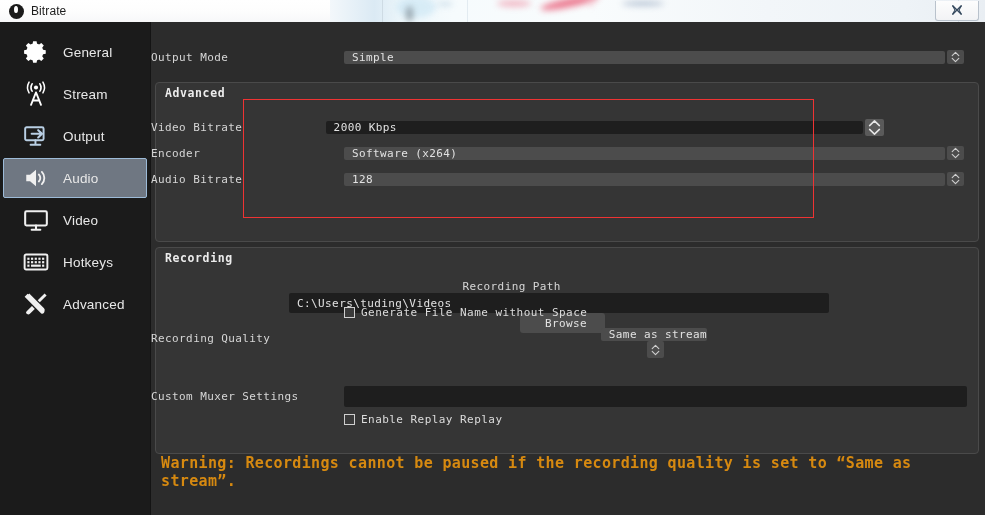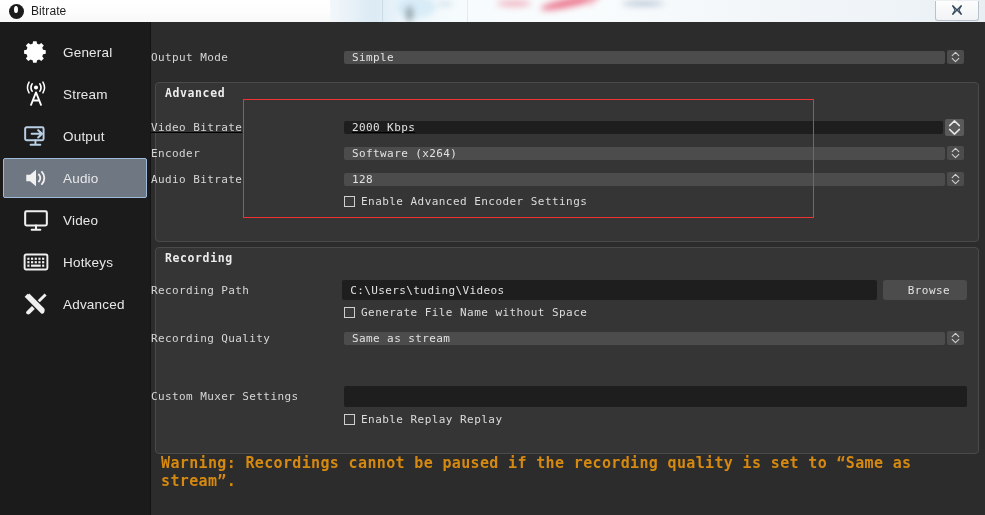--- a/index.html
+++ b/index.html
@@ -394,21 +394,21 @@
             <path d="M1.2 8.4 L4.5 11.7 L7.8 8.4" stroke="#cfcfcf" stroke-width="1.1" fill="none" stroke-linecap="round" stroke-linejoin="round"></path>
           </svg>
         </div>
       </div>
     </div>
 
     <div class="group" style="left:4px;top:60px;width:822px;height:158px;">
       <span class="group-title" style="top:3px;left:9px;">Advanced</span>
     </div>
 
-    <div class="row" style="position:absolute;left:0;top:95px;width:834px;text-decoration:underline;">
+    <div class="row" style="position:absolute;left:0;top:95px;width:733px;">
       <span class="lbl" style="width:185px;margin-right:8px;">Video Bitrate</span>
       <div class="field" style="width:620px;">
         <div class="field-box dark">2000 Kbps</div>
         <div class="spin big">
           <svg width="13" height="17" viewBox="0 0 13 17">
             <path d="M1.6 6.6 L6.5 1.9 L11.4 6.6" stroke="#e6e6e6" stroke-width="1.5" fill="none" stroke-linecap="round" stroke-linejoin="round"></path>
             <path d="M1.6 10.4 L6.5 15.1 L11.4 10.4" stroke="#e6e6e6" stroke-width="1.5" fill="none" stroke-linecap="round" stroke-linejoin="round"></path>
           </svg>
         </div>
       </div>
@@ -433,45 +433,41 @@
         <div class="field-box">128</div>
         <div class="spin">
           <svg width="9" height="14" viewBox="0 0 9 14">
             <path d="M1.2 5.6 L4.5 2.3 L7.8 5.6" stroke="#cfcfcf" stroke-width="1.1" fill="none" stroke-linecap="round" stroke-linejoin="round"></path>
             <path d="M1.2 8.4 L4.5 11.7 L7.8 8.4" stroke="#cfcfcf" stroke-width="1.1" fill="none" stroke-linecap="round" stroke-linejoin="round"></path>
           </svg>
         </div>
       </div>
     </div>
 
-    <div class="chk-row" style="position:absolute;left:193px;top:173px;">
-      <span class="chk"></span>
-      <span class="chk-lbl">Enable Advanced Encoder Settings</span>
-    </div>
 
     <div class="redbox" style="left:92px;top:77px;width:571px;height:119px;"></div>
 
     <div class="group" style="left:4px;top:225px;width:822px;height:205px;">
       <span class="group-title" style="top:3px;left:9px;">Recording</span>
     </div>
 
-    <div class="row" style="position:absolute;left:0;top:258px;width:816px;">
+    <div class="row" style="position:absolute;left:0;top:258px;width:816px;flex-direction:column;">
       <span class="lbl" style="width:185px;margin-right:8px;">Recording Path</span>
       <div class="txtinput" style="width:540px;">C:\Users\tuding\Videos</div>
       <div class="btn" style="width:77px;margin-left:6px;">Browse</div>
     </div>
 
     <div class="chk-row" style="position:absolute;left:193px;top:284px;">
       <span class="chk"></span>
       <span class="chk-lbl">Generate File Name without Space</span>
     </div>
 
     <div class="row" style="position:absolute;left:0;top:306px;width:834px;">
       <span class="lbl" style="width:185px;margin-right:8px;">Recording Quality</span>
-      <div class="field" style="width:620px;">
+      <div class="field" style="width:620px;flex-direction:column;">
         <div class="field-box">Same as stream</div>
         <div class="spin">
           <svg width="9" height="14" viewBox="0 0 9 14">
             <path d="M1.2 5.6 L4.5 2.3 L7.8 5.6" stroke="#cfcfcf" stroke-width="1.1" fill="none" stroke-linecap="round" stroke-linejoin="round"></path>
             <path d="M1.2 8.4 L4.5 11.7 L7.8 8.4" stroke="#cfcfcf" stroke-width="1.1" fill="none" stroke-linecap="round" stroke-linejoin="round"></path>
           </svg>
         </div>
       </div>
     </div>
 

